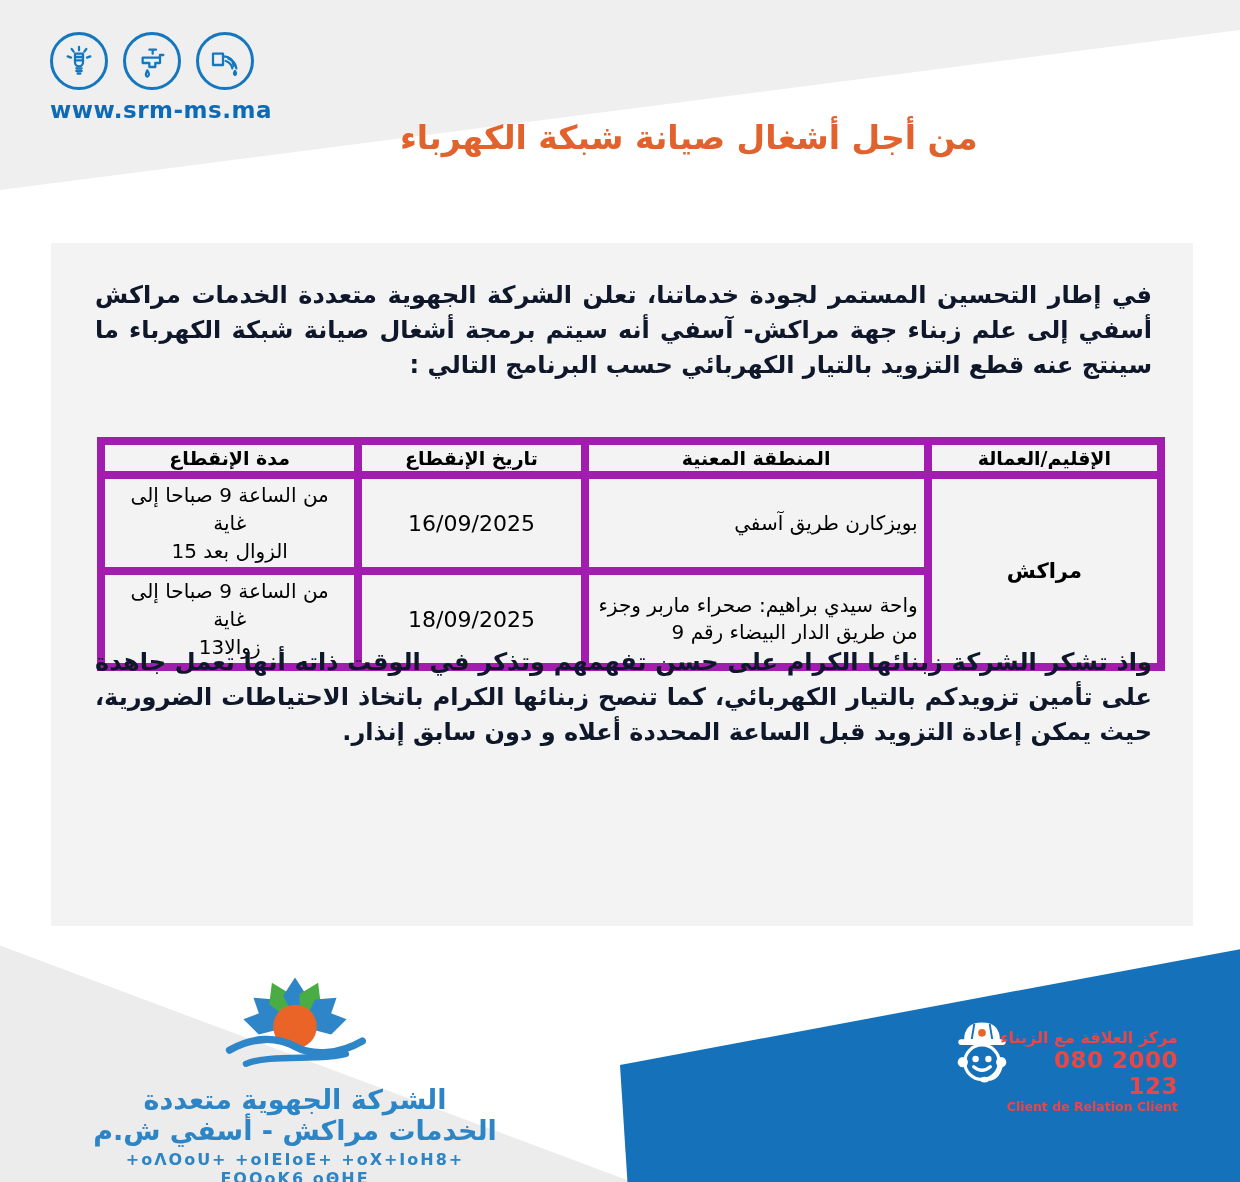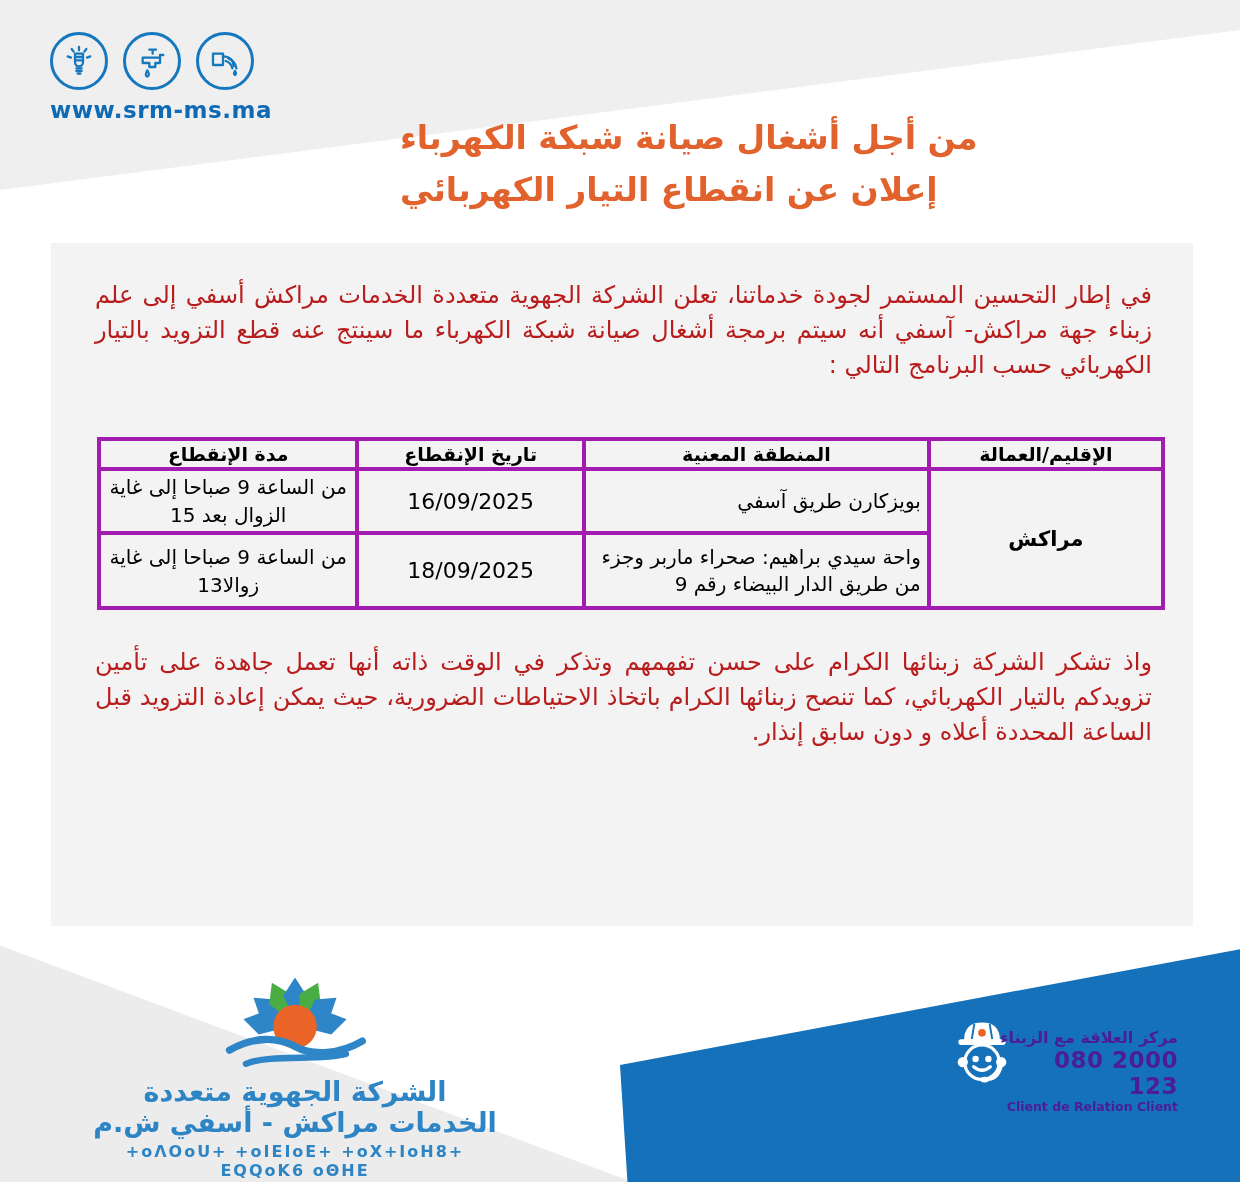--- a/index.html
+++ b/index.html
@@ -20,44 +20,44 @@
   .icon-circle { width:58px; height:58px; border:3.5px solid #1577be; border-radius:50%;
     display:flex; align-items:center; justify-content:center; background:transparent; }
   .icon-circle svg { stroke:#1577be; fill:none; stroke-width:3.4; stroke-linecap:round; stroke-linejoin:round; }
   .website { left:50px; top:97px; font-size:23px; font-weight:bold; color:#0f6ab5; letter-spacing:.5px; }
   .title { left:400px; top:112px; width:720px; text-align:left; color:#e2622d;
     font-weight:bold; font-size:33px; line-height:52px; direction:rtl; }
 
   
   .panel { left:51px; top:243px; width:1142px; height:683px; background:#f3f3f3; }
   .para { left:95px; width:1057px; direction:rtl; text-align:justify;
-    font-size:24px; line-height:35px; color:#b91c1c; }
+    font-size:24px; line-height:35px; color:#0f172a;font-weight:bold; }
   .para1 { top:278px; }
   .para2 { top:645px; }
 
   
   table.sched { left:97px; top:437px; width:1068px; position:absolute; direction:rtl;
     border-collapse:collapse; background:transparent; color:#000; }
-  table.sched th, table.sched td { border:4px solid #a21caf; padding:2px 6px; }
+  table.sched th, table.sched td { border:8px solid #a21caf; padding:2px 6px; }
   table.sched th { height:30px; font-size:19px; font-weight:bold; text-align:center; }
   td.c-region { width:240px; text-align:center; font-weight:bold; font-size:21px; }
   td.c-area   { width:355px; text-align:right; font-size:20px; line-height:27px; }
   td.c-date   { width:230px; text-align:center; font-size:22px;margin-left:19px; }
   td.c-dur    { width:265px; text-align:center; font-size:20px; line-height:28px; }
   tr.r1 td { height:60px; } tr.r2 td { height:75px; }
   .ltr-line { direction:ltr; unicode-bidi:embed; }
 
   
   .logo-block { left:85px; top:972px; width:420px; text-align:center; }
-  .company-ar { font-size:27px; font-weight:bold; color:#2d85c5; direction:rtl; margin-top:0; }
+  .company-ar { font-size:27px; font-weight:bold; color:#2d85c5; direction:rtl; margin-top:8px; }
   .company-tif { font-size:16px; font-weight:bold; color:#2d85c5; letter-spacing:2px; margin-top:4px; }
 
   
   .mascot { left:950px; top:1015px; }
-  .contact-block { left:1000px; top:1028px; width:178px; text-align:right; color:#4c1d95; }
+  .contact-block { left:1000px; top:1028px; width:178px; text-align:right; color:#ef4444; }
   .contact-ar { font-size:16px; font-weight:bold; direction:rtl; }
   .contact-phone { font-size:23px; font-weight:bold; letter-spacing:.5px; line-height:26px; }
   .contact-fr { font-size:12.5px; font-weight:bold; }
 </style>
 </head>
 <body>
 
 <div class="abs top-shape"></div>
 <div class="abs gray-wedge"></div>
 <div class="abs blue-wedge"></div>
@@ -85,21 +85,20 @@
       <path d="M27 23c10 0 16 6 16 15"></path>
       <path d="M31 30c6 2 9 6 10 11M35 26c7 3 11 9 12 15"></path>
       <path d="M45 45c-2 3-2 5 0 6c2-1 2-3 0-6z"></path>
     </svg>
   </div>
 </div>
 <div class="abs website">www.srm-ms.ma</div>
 
 <div class="abs title">
   <div>من أجل أشغال صيانة شبكة الكهرباء</div>
-  <div>إعلان عن انقطاع التيار الكهربائي</div>
 </div>
 
 <div class="abs panel"></div>
 
 <div class="abs para para1">في إطار التحسين المستمر لجودة خدماتنا، تعلن الشركة الجهوية متعددة الخدمات مراكش أسفي إلى علم زبناء جهة مراكش- آسفي أنه سيتم برمجة أشغال صيانة شبكة الكهرباء ما سينتج عنه  قطع التزويد بالتيار الكهربائي حسب البرنامج التالي :</div>
 
 <table class="sched">
   <tbody>
       <tr>
     <th>الإقليم/العمالة</th>

